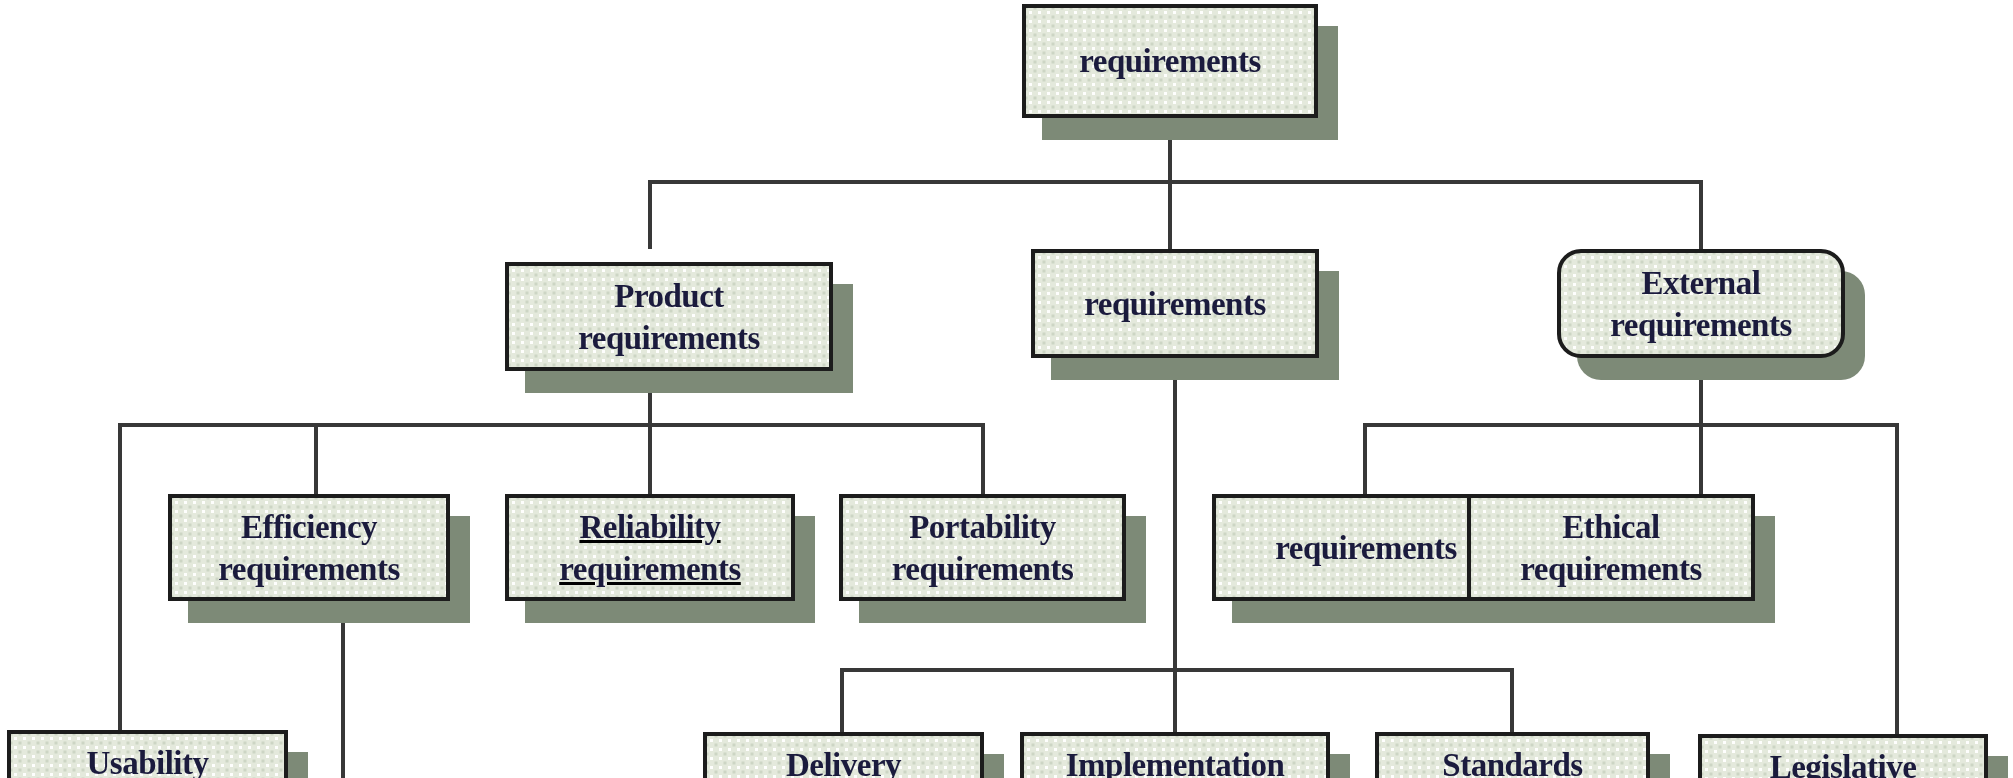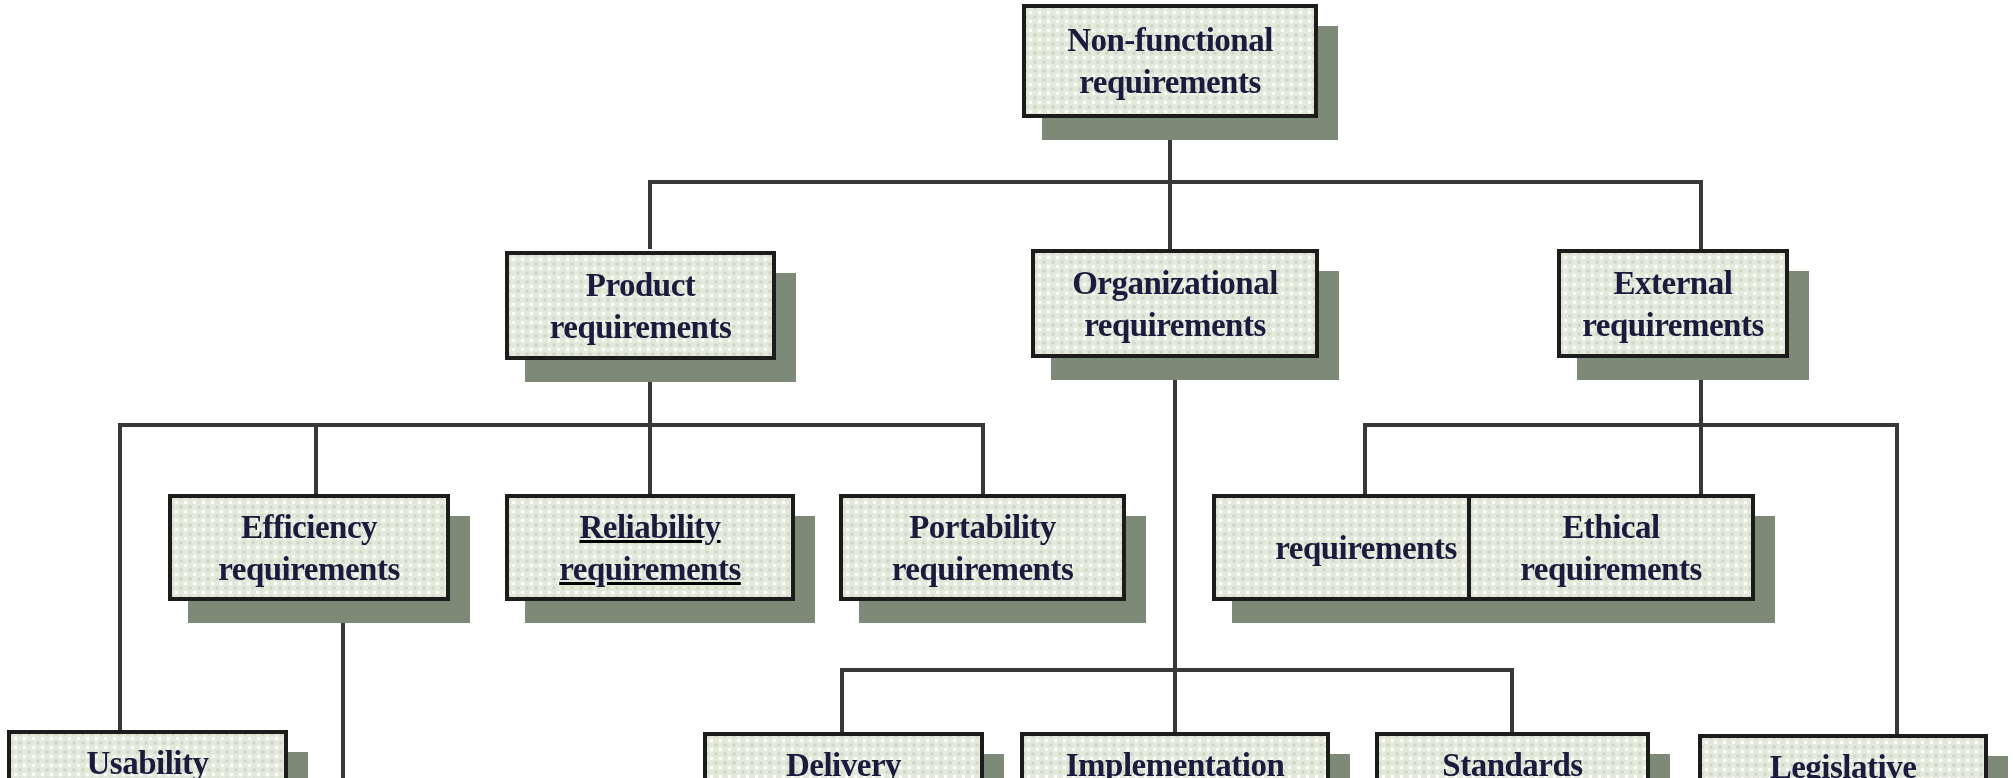--- a/index.html
+++ b/index.html
@@ -61,32 +61,30 @@
     <div class="edge" style="left: 341px; top: 601px; width: 4px; height: 177px;"></div>
     <div class="edge" style="left: 1173px; top: 358px; width: 4px; height: 374px;"></div>
     <div class="edge" style="left: 840px; top: 668px; width: 674px; height: 4px;"></div>
     <div class="edge" style="left: 840px; top: 668px; width: 4px; height: 64px;"></div>
     <div class="edge" style="left: 1510px; top: 668px; width: 4px; height: 64px;"></div>
     <div class="edge" style="left: 1699px; top: 358px; width: 4px; height: 136px;"></div>
     <div class="edge" style="left: 1363px; top: 423px; width: 536px; height: 4px;"></div>
     <div class="edge" style="left: 1363px; top: 423px; width: 4px; height: 71px;"></div>
     <div class="edge" style="left: 1895px; top: 423px; width: 4px; height: 311px;"></div>
     <div class="node" style="left: 1022px; top: 4px; width: 296px; height: 114px;">
-      <span class="txt">Non-functional</span>
       <span class="txt">requirements</span>
     </div>
-    <div class="node" style="left: 505px; top: 251px; width: 271px; height: 109px;">
+    <div class="node" style="left: 505px; top: 262px; width: 328px; height: 109px;">
       <span class="txt">Product</span>
       <span class="txt">requirements</span>
     </div>
     <div class="node" style="left: 1031px; top: 249px; width: 288px; height: 109px;">
-      <span class="txt">Organizational</span>
       <span class="txt">requirements</span>
     </div>
-    <div class="node" style="left: 1557px; top: 249px; width: 232px; height: 109px;">
+    <div class="node" style="left: 1557px; top: 249px; width: 288px; height: 109px; border-radius: 24px;">
       <span class="txt">External</span>
       <span class="txt">requirements</span>
     </div>
     <div class="node" style="left: 168px; top: 494px; width: 282px; height: 107px;">
       <span class="txt">Efficiency</span>
       <span class="txt">requirements</span>
     </div>
     <div class="node" style="left: 505px; top: 494px; width: 290px; height: 107px; text-decoration: underline;">
       <span class="txt">Reliability</span>
       <span class="txt">requirements</span>

